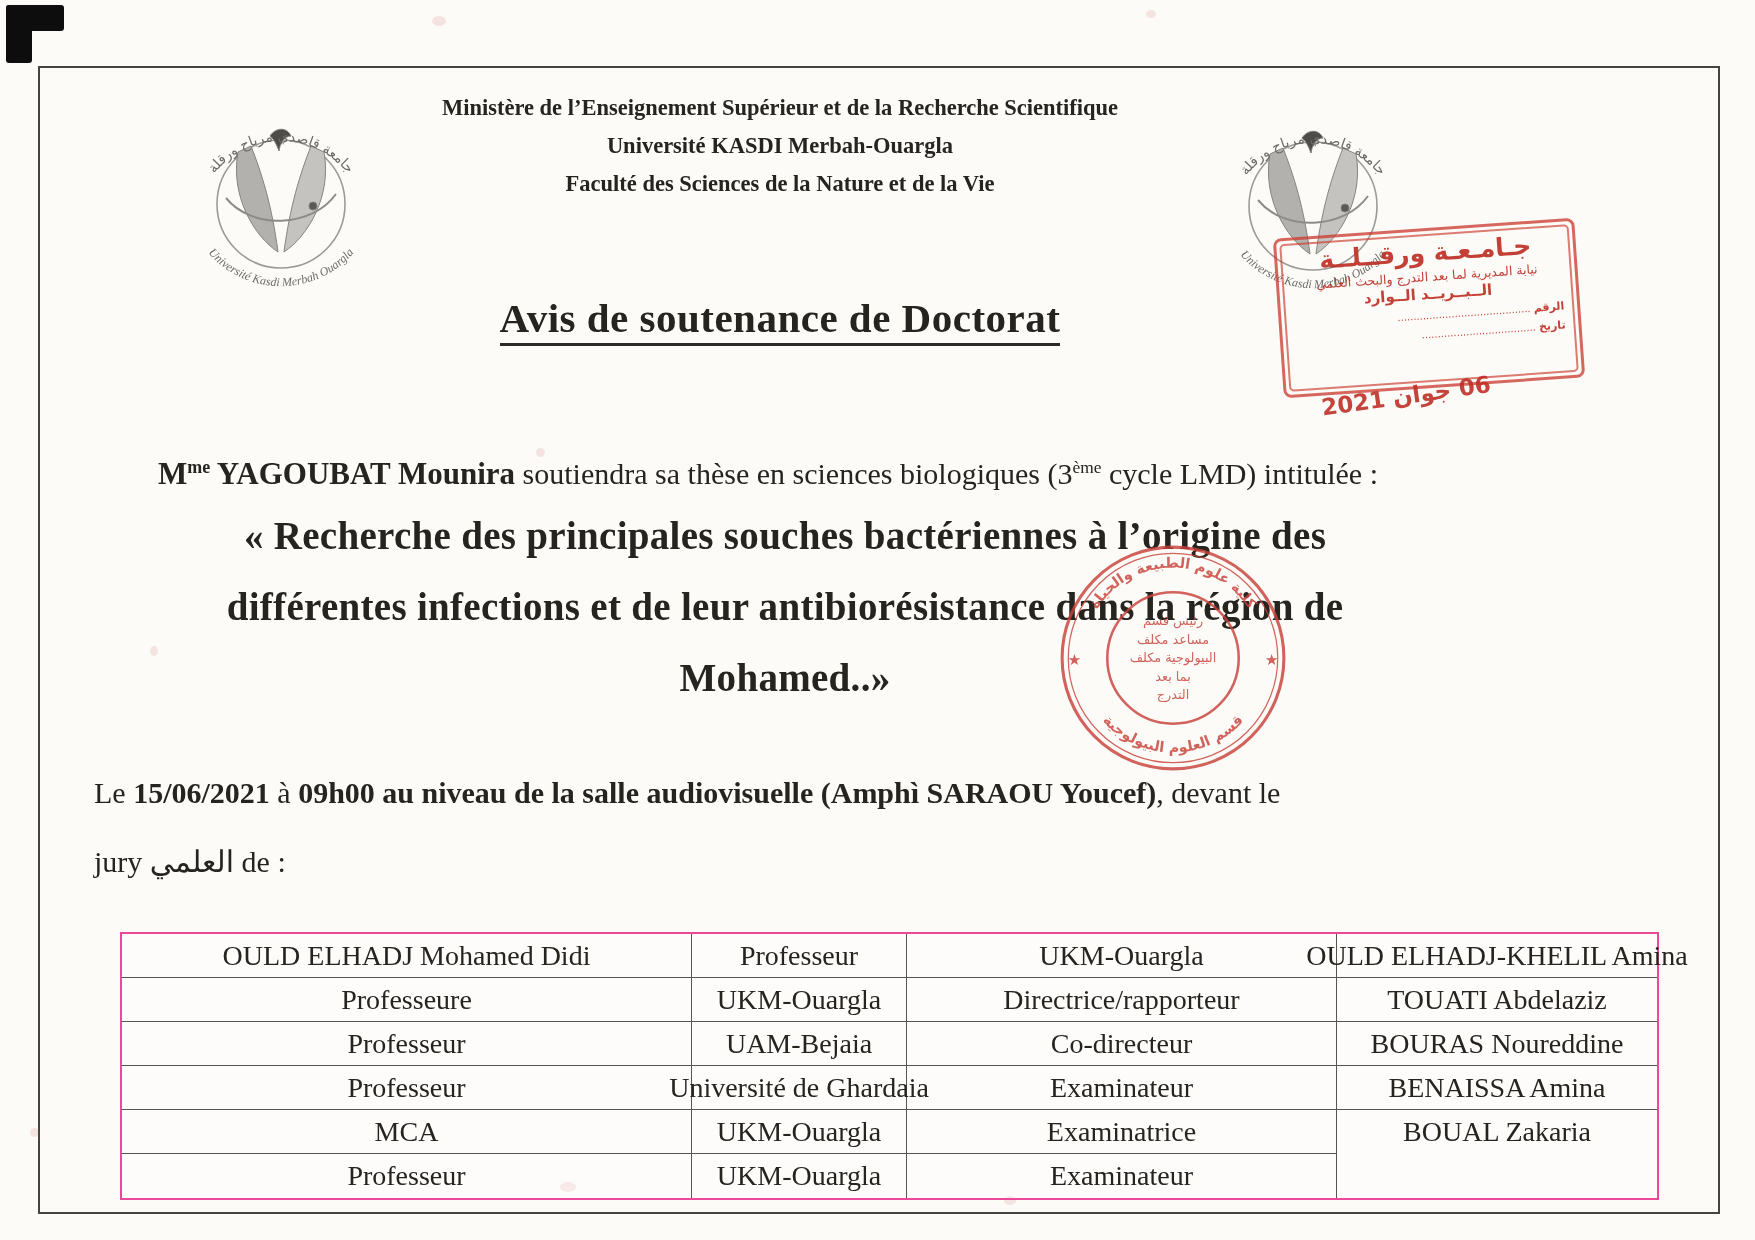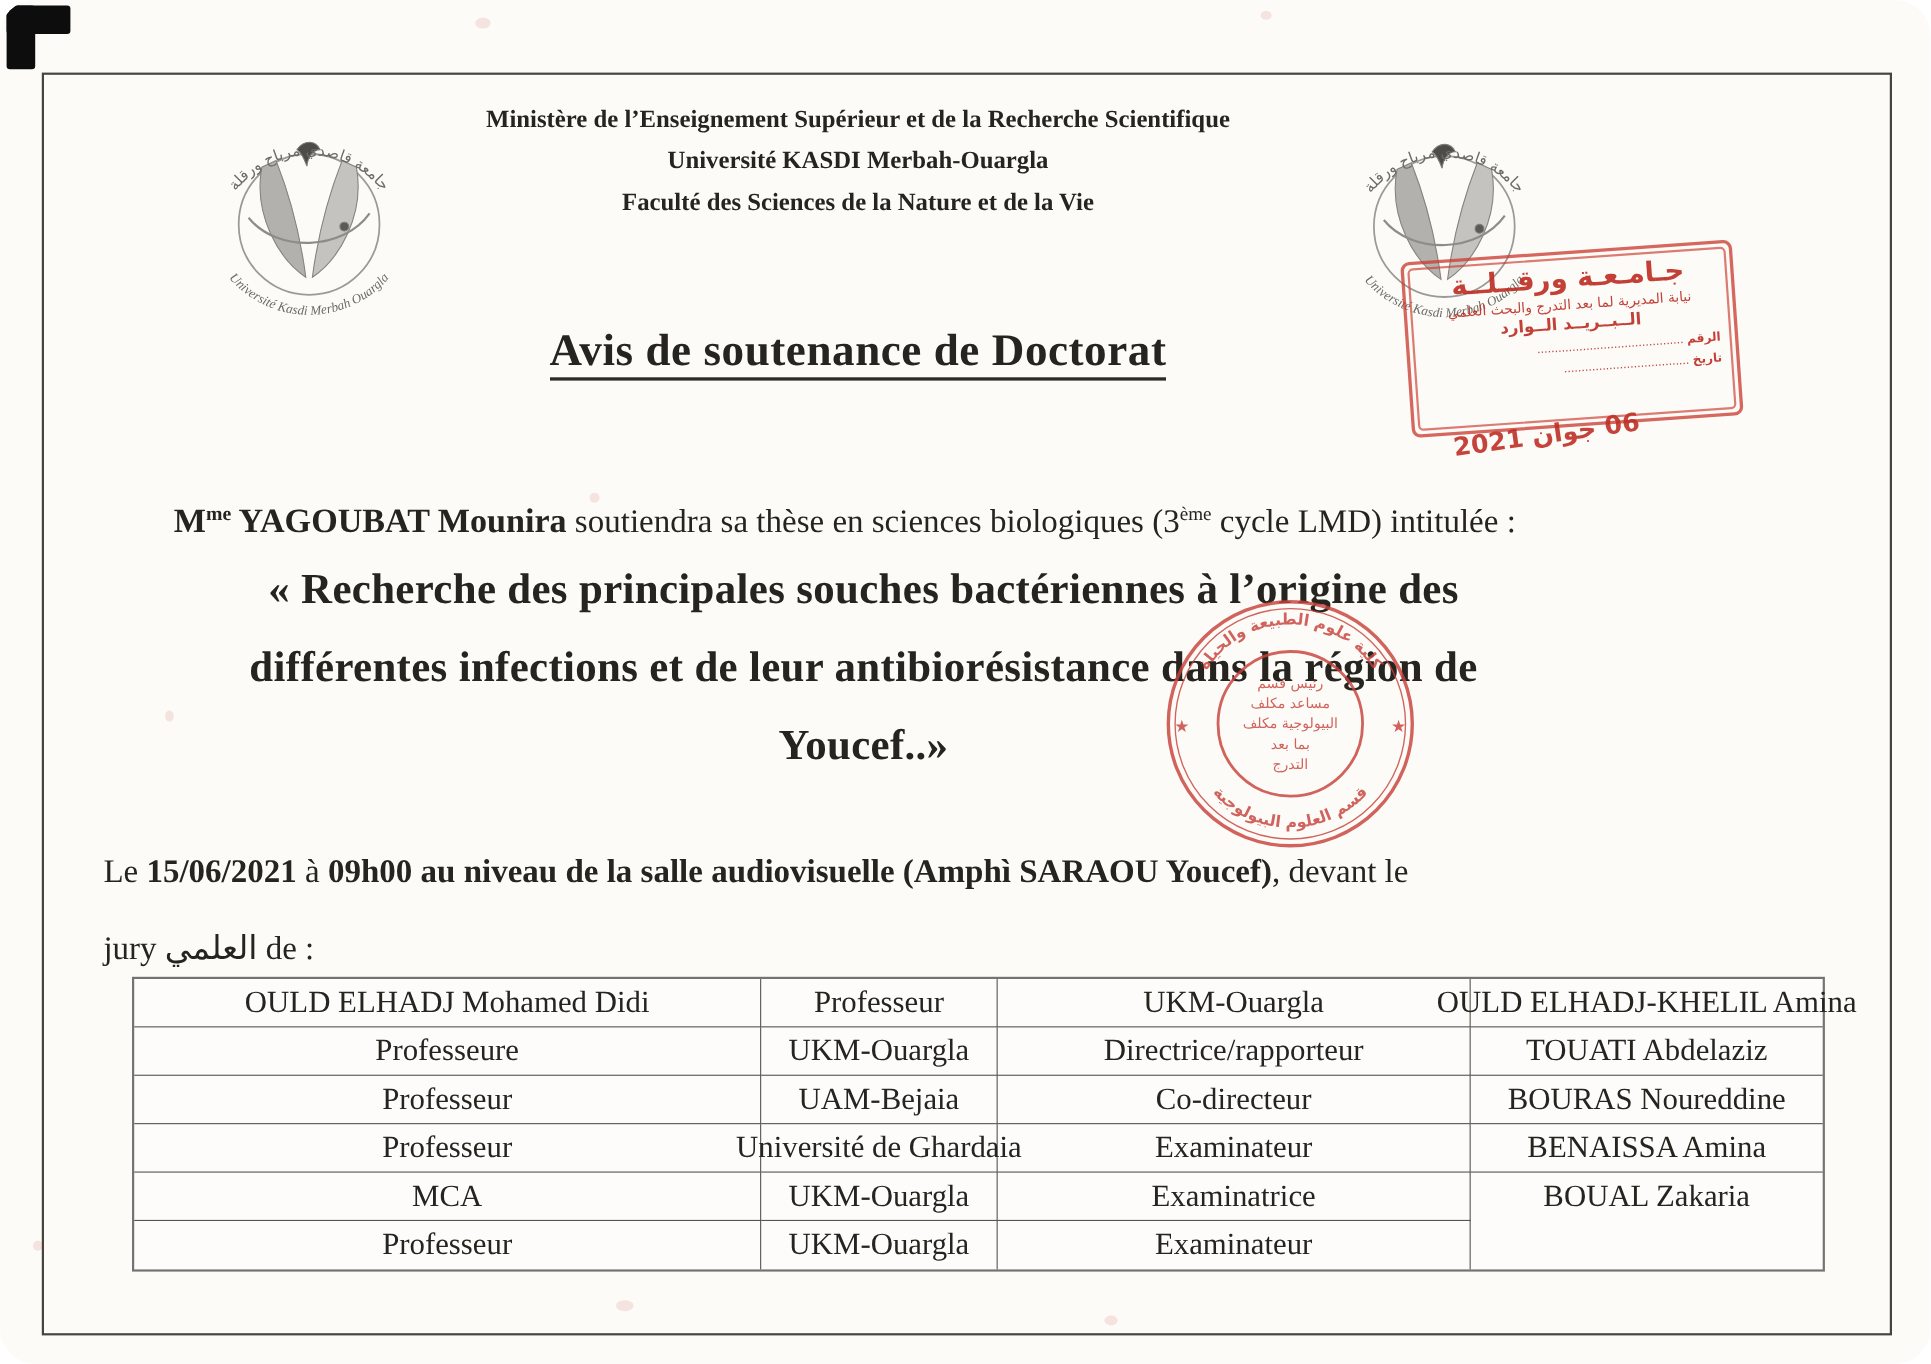--- a/index.html
+++ b/index.html
@@ -1,17 +1,17 @@
 <!DOCTYPE html>
 <html lang="fr"><head>
 <meta charset="utf-8">
 <style>
   html,body{margin:0;padding:0;background:#ffffff;}
   .page{position:relative;width:1755px;height:1240px;background:#fcfbf8;
-        font-family:"Liberation Serif",serif;color:#26241f;overflow:hidden;border-radius:32px;}
+        font-family:"Liberation Serif",serif;color:#26241f;overflow:hidden;}
   
   .corner-mark{position:absolute;left:6px;top:5px;width:58px;height:58px;}
   .corner-mark .h{position:absolute;left:0;top:0;width:58px;height:26px;background:#0d0d0d;border-radius:3px;}
   .corner-mark .v{position:absolute;left:0;top:0;width:26px;height:58px;background:#0d0d0d;border-radius:3px;}
   
   .frame{position:absolute;left:38px;top:66px;width:1678px;height:1144px;border:2px solid #46443e;}
   
   .speck{position:absolute;border-radius:50%;background:rgba(225,140,140,.22);}
   .speck:nth-of-type(1){left:432px;top:16px;width:14px;height:10px;}
   .speck:nth-of-type(2){left:1146px;top:10px;width:10px;height:8px;}
@@ -36,23 +36,23 @@
   .intro{position:absolute;left:158px;top:426px;width:1480px;font-size:30px;}
   .intro b{font-size:31px;text-align:center;}
   sup{font-size:.58em;}
 
   .thesis{position:absolute;left:70px;top:500px;width:1430px;text-align:center;
           font-weight:bold;font-size:39px;line-height:71px;letter-spacing:.3px;}
 
   .schedule1{position:absolute;left:94px;top:746px;width:1560px;font-size:30px;}
   .schedule2{position:absolute;left:94px;top:814px;font-size:30px;}
 
-  .jury{position:absolute;left:120px;top:888px;display:grid;
+  .jury{position:absolute;left:120px;top:932px;display:grid;
         grid-template-columns:570px 215px 430px 320px;grid-auto-rows:44px;
-        border:2px solid #737373;font-size:28px;background:rgba(255,255,255,.25);}
+        border:2px solid #ec4899;font-size:28px;background:rgba(255,255,255,.25);}
   .jury .cell{border-right:1.5px solid #56544e;border-bottom:1.5px solid #56544e;
         display:flex;align-items:center;justify-content:center;white-space:nowrap;}
   .jury .cell:nth-child(4n){border-right:none;}
   .jury .cell:nth-last-child(-n+4){border-bottom:none;}
 
   
   .stamp-rect{position:absolute;left:1278px;top:228px;width:302px;height:160px;
         transform:rotate(-4deg);border:3.5px solid rgba(203,62,50,.78);border-radius:8px;
         padding:3px;box-sizing:border-box;}
   .stamp-rect-inner{border:2px solid rgba(203,62,50,.68);border-radius:5px;height:100%;
@@ -148,21 +148,21 @@
 
   <div class="doc-title">
     <span>Avis de soutenance de Doctorat</span>
   </div>
 
   <p class="intro"><b><span>M</span><sup>me</sup><span> YAGOUBAT Mounira</span></b><span> soutiendra sa thèse en sciences biologiques (3</span><sup>ème</sup><span> cycle LMD) intitulée :</span></p>
 
   <div class="thesis">
     <div>« Recherche des principales souches bactériennes à l’origine des</div>
     <div>différentes infections et de leur antibiorésistance dans la région de</div>
-    <div>Youcef..»</div>
+    <div>Mohamed..»</div>
   </div>
 
   <div class="stamp-round">
     <svg viewBox="0 0 224 224" width="230" height="230">
       <path id="ringTop" d="M 24 112 A 88 88 0 0 1 200 112" fill="none"></path>
       <path id="ringBottom" d="M 20 112 A 92 92 0 0 0 204 112" fill="none"></path>
       <circle cx="112" cy="112" r="108" fill="none" stroke="#c8423a" stroke-width="3"></circle>
       <circle cx="112" cy="112" r="102" fill="none" stroke="#c8423a" stroke-width="1.2"></circle>
       <circle cx="112" cy="112" r="64" fill="none" stroke="#c8423a" stroke-width="2.5"></circle>
       <text font-family="DejaVu Sans, sans-serif" font-size="14" font-weight="bold" fill="#c8423a">

